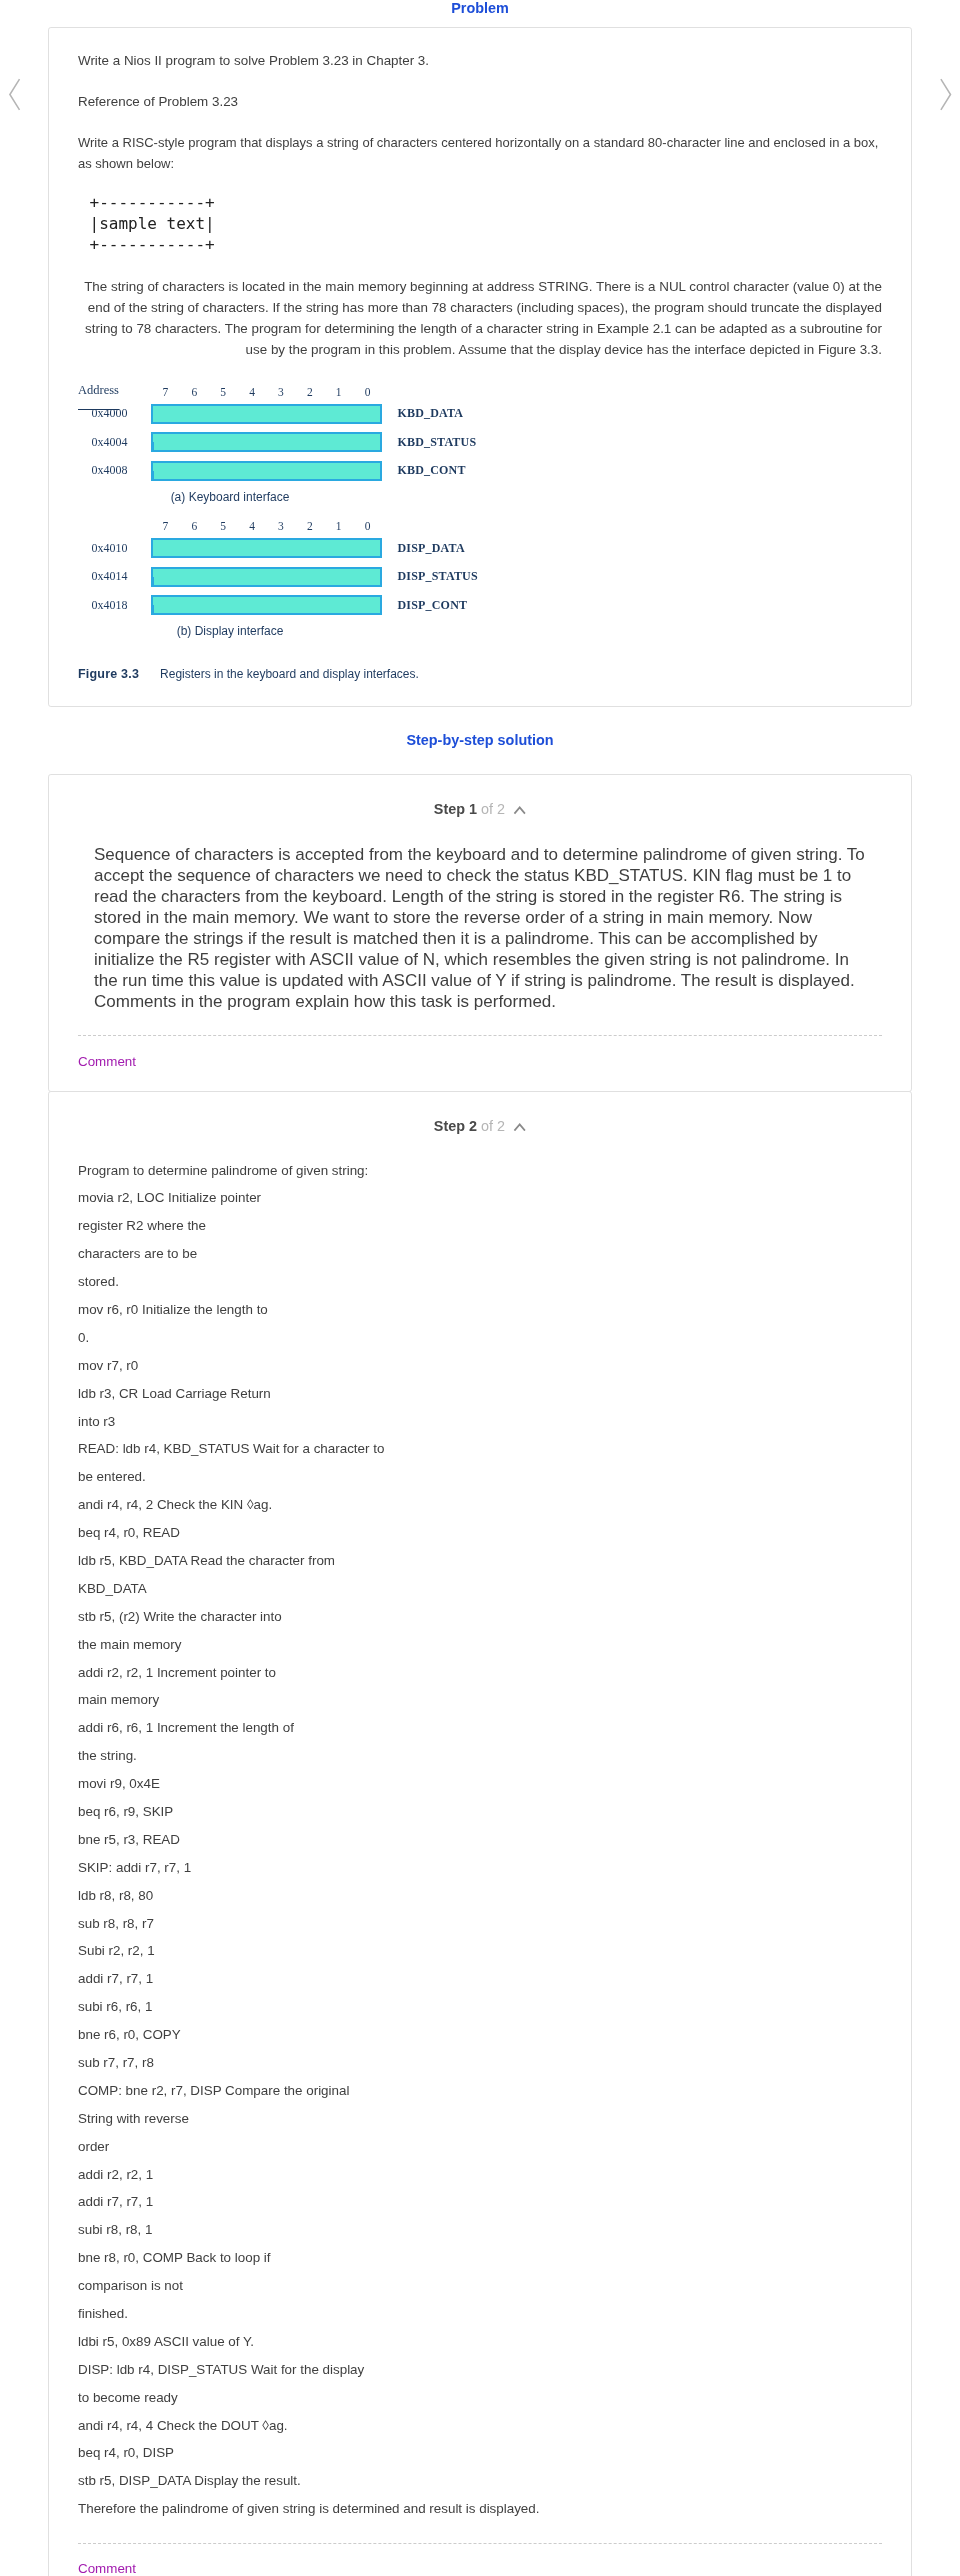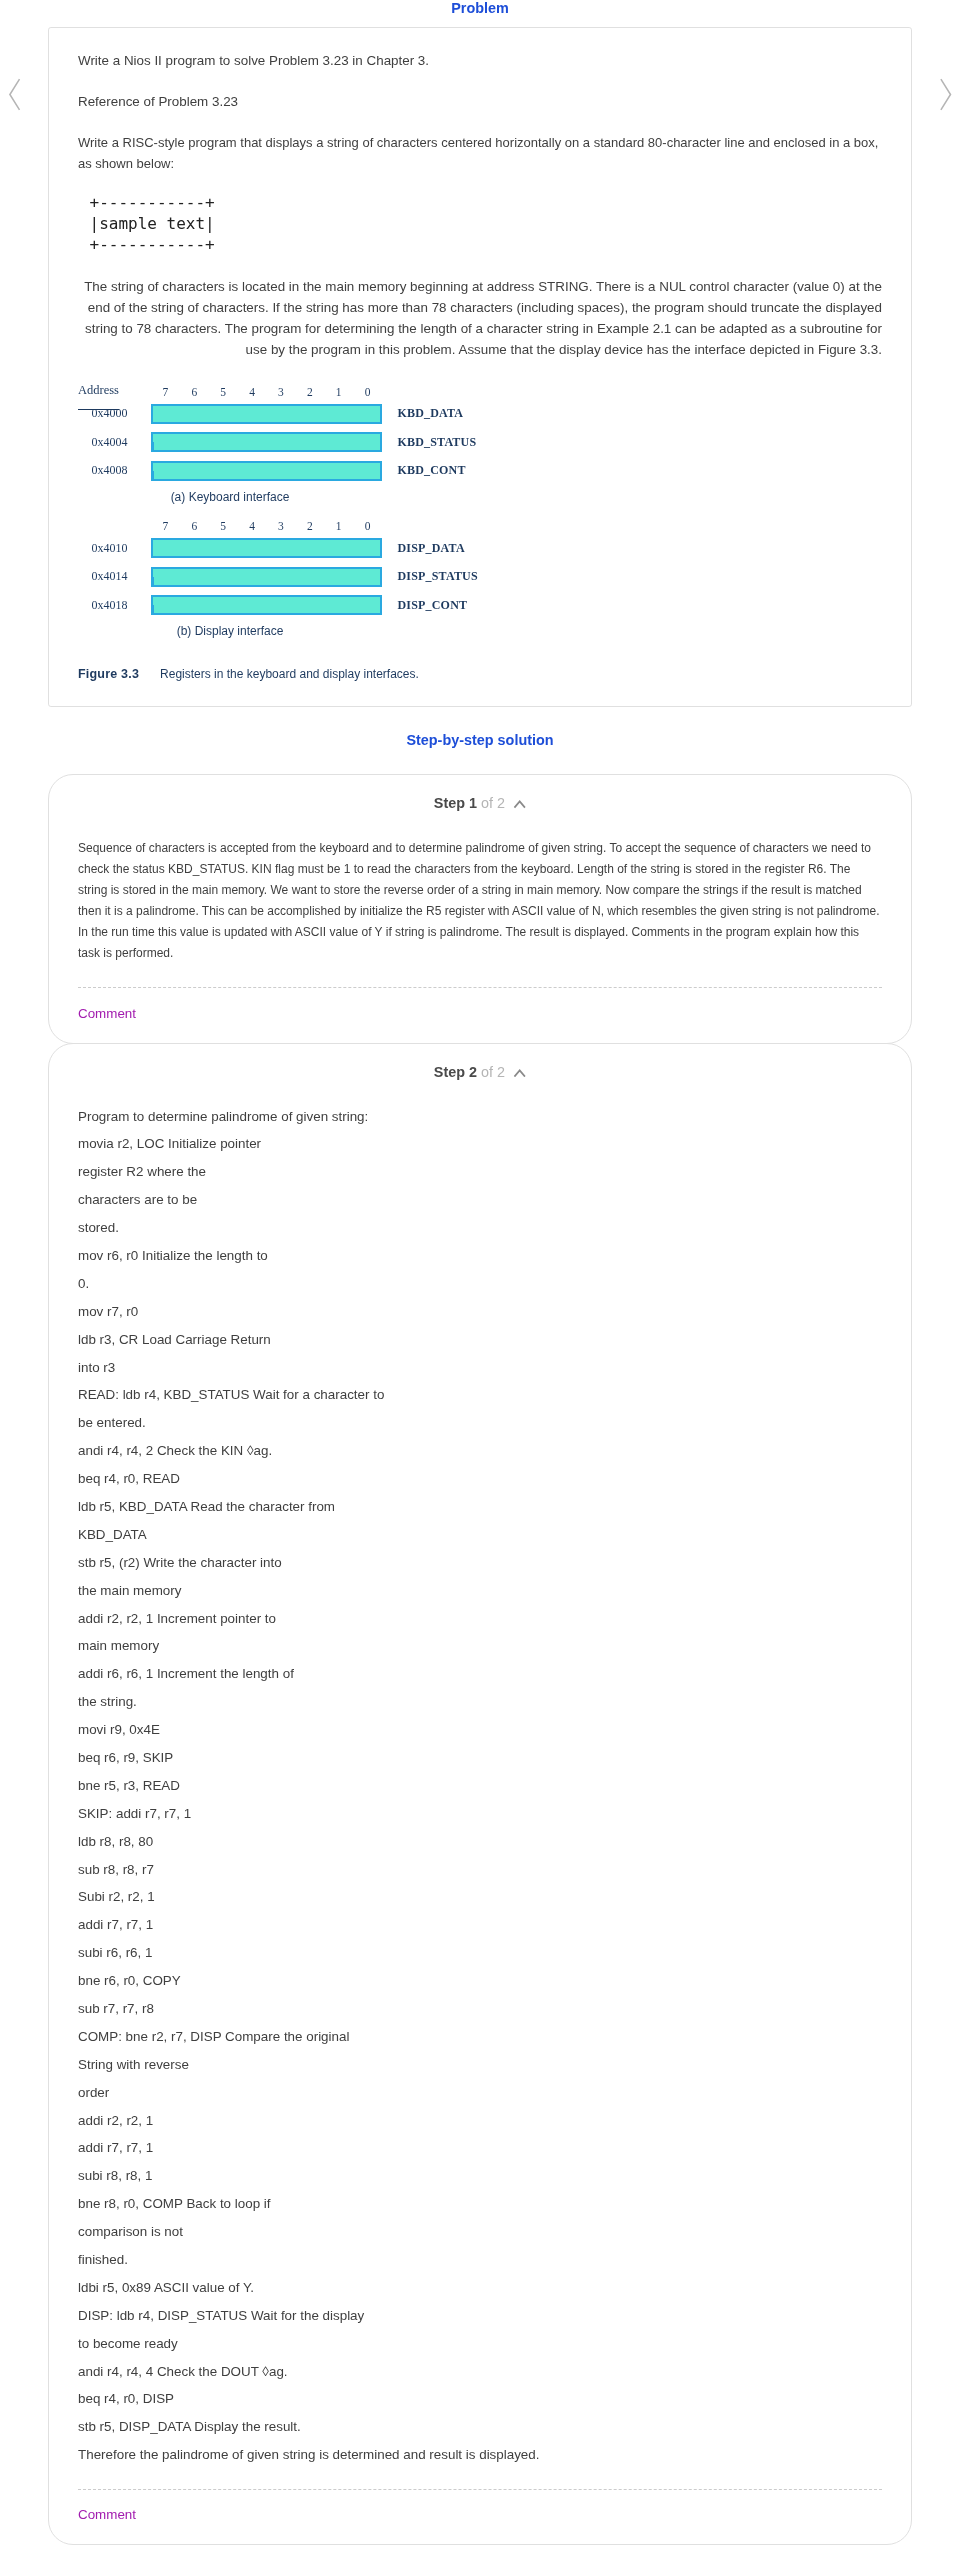--- a/index.html
+++ b/index.html
@@ -67,29 +67,29 @@
     font-weight:bold; letter-spacing:0.2px;
   }
   .fig-subcaption {
     width:304px; text-align:center; font-size:12px; margin:1.9px 0 13.4px;
   }
   .figure-cap { margin-top:29px; font-size:12px; }
   .figure-cap b { font-size:12.5px; margin-right:21px; letter-spacing:0.2px; }
 
   
   .solution-title { margin-top:25px; }
-  .step-card { padding:19px 29px 21px;border-radius:25px; }
+  .step-card { padding:25px 29px 21px; }
   .step-card.first { margin-top:25px; }
   .step-card.second { margin-top:-1px; }
   .step-head { text-align:center; font-size:14.4px; line-height:19px; }
   .step-head .step-n { font-weight:bold; color:#4a4a4a; }
   .step-head .step-of { color:#b5b5b5; }
   .collapse-btn { background:none; border:none; padding:0 0 0 7.7px; cursor:pointer; vertical-align:middle; }
   .step-body { margin-top:25px; }
-  .step1-para { font-size:12px; line-height:21px; margin:0; }
+  .step1-para { font-size:17px; line-height:21px; margin:16px; }
   .prog-line { font-size:13.4px; line-height:20.7px; margin:0 0 7.2px; }
   .dotted-sep { border:none; border-top:1px dashed #cccccc; margin:23px 0 0; }
   .comment-link {
     display:inline-block; margin-top:17.3px; font-size:13.4px;
     color:#a21caf; text-decoration:none; cursor:pointer;
   }
 </style>
 </head>
 <body>
 

